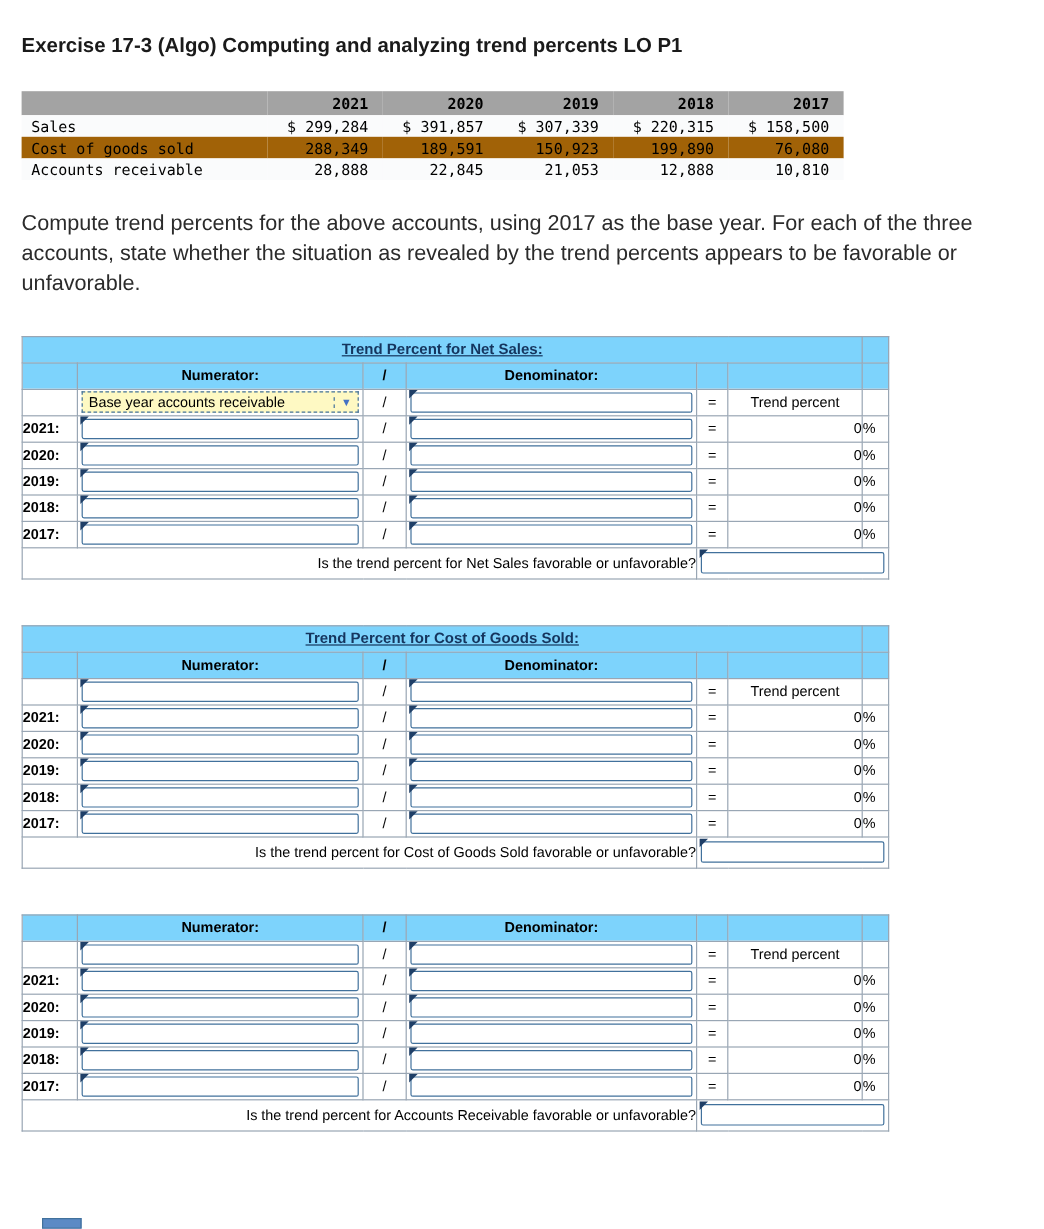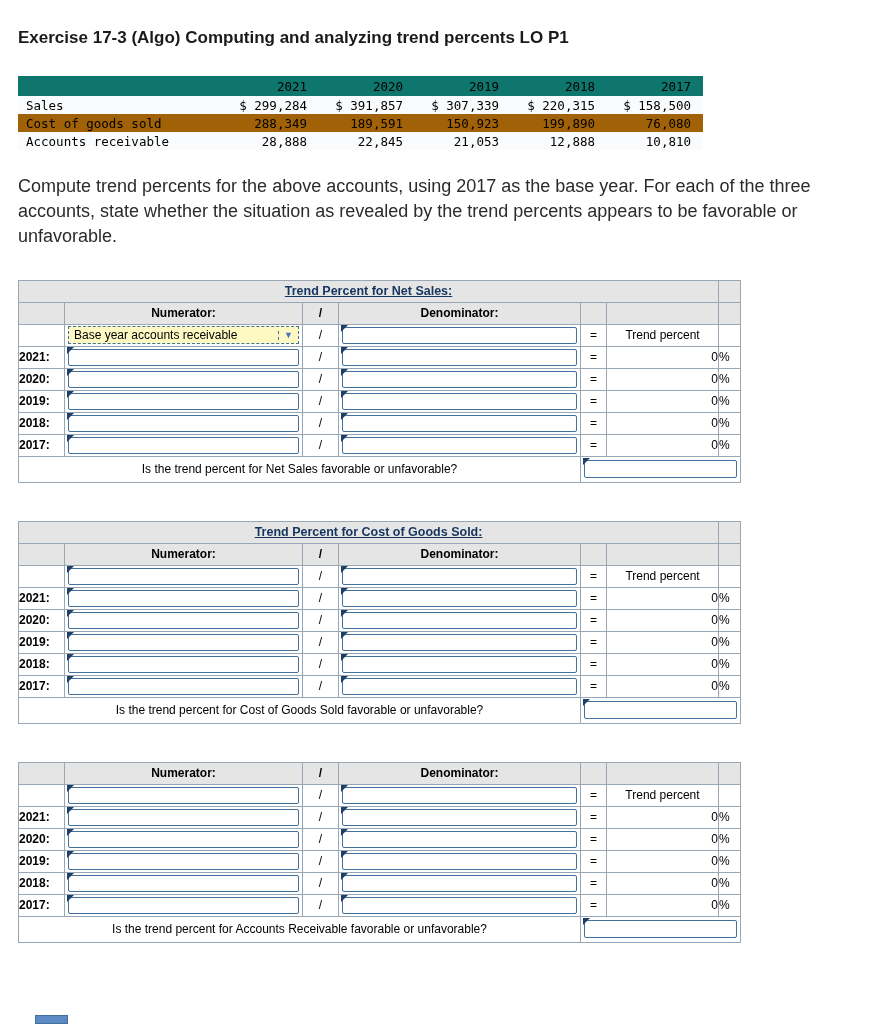--- a/index.html
+++ b/index.html
@@ -13,42 +13,42 @@
   .page-title {
     font-size:17px; font-weight:bold; color:#1a1a1a; margin:10px 0 28px 0;
   }
 
   
   table.fin {
     border-collapse:collapse; font-family:"DejaVu Sans Mono","Liberation Mono",monospace;
     font-size:12.5px; margin-bottom:22px;
   }
   .fin th {
-    background:#0f766e; font-weight:normal; height:20px; text-align:center; padding:1px 6px;margin-top:17px;
+    background:#a3a3a3; font-weight:bold; height:20px; text-align:center; padding:1px 6px;margin-top:17px;
   }
   .fin td { height:18px; padding:1px 6px; }
   .fin .lbl { width:205px; text-align:left; padding-left:8px; }
   .fin .num { width:96px; text-align:right; padding-right:12px; }
   .fin tr.row-a { background:#fafbfc; }
   .fin tr.row-b { background:#a16207; }
 
   .instructions {
     font-size:18px; line-height:1.4; color:#2b2b2b; max-width:842px;
     margin:24px 0 30px 0;
   }
 
   
   table.ws {
     border-collapse:collapse; table-layout:fixed; width:722px;
     font-size:12px; margin:0 0 38px 0;
   }
   .ws td {
     border:1px solid #99a6b4; height:22px; padding:0; vertical-align:middle; background:#fff;
   }
-  .ws td.hdrc { background:#e5e5e5; }
+  .ws td.hdrc { background:#7dd3fc; }
   .ws .title-cell { text-align:center; }
   .ws-title { font-weight:bold; text-decoration:underline; color:#15355e; font-size:12.5px; }
   .ws .lab { font-weight:bold; text-align:center; }
   .center { text-align:center; }
   .yr { font-weight:bold; text-align:left; padding-left:3px; }
   .zero { text-align:right; padding-right:5px; }
   .pct { text-align:left; padding-left:3px; }
   .cellpad { padding:1px 2px; }
 
   .inp {
@@ -65,21 +65,21 @@
     position:relative; display:flex; align-items:center; justify-content:space-between;
     height:18px; margin:1px 3px; padding:0 2px 0 5px;
     border:1px dashed #41719c; background:#fef9c3; font-size:12px; cursor:pointer;
   }
   .dd .arrow {
     color:#4472c4; font-size:9px; line-height:1; padding:0 3px 0 5px; margin-left:4px;
     border-left:1px dashed #41719c;
   }
 
   .qrow td { height:26px; }
-  .q { font-size:12px; padding:2px 5px; text-align:center;margin-left:44px; }
+  .q { font-size:12px; padding:2px 5px; text-align:right;margin-left:44px; }
 
   .bottom-fragment {
     position:absolute; left:35px; top:1015px; width:33px; height:9px;
     background:#5b8ac5; border:1px solid #41719c;
   }
 </style>
 </head>
 <body>
 
 <div class="page">

